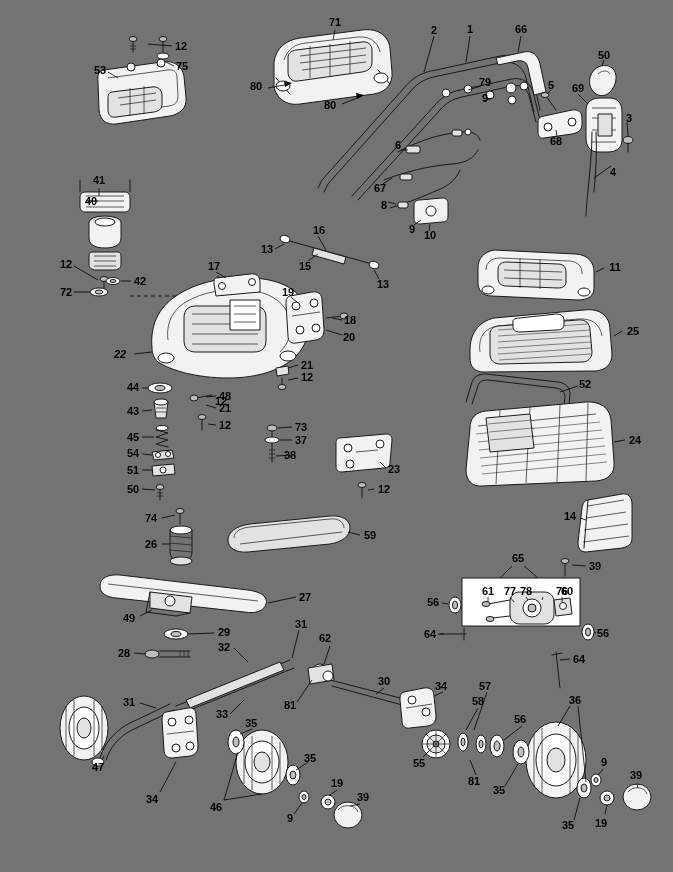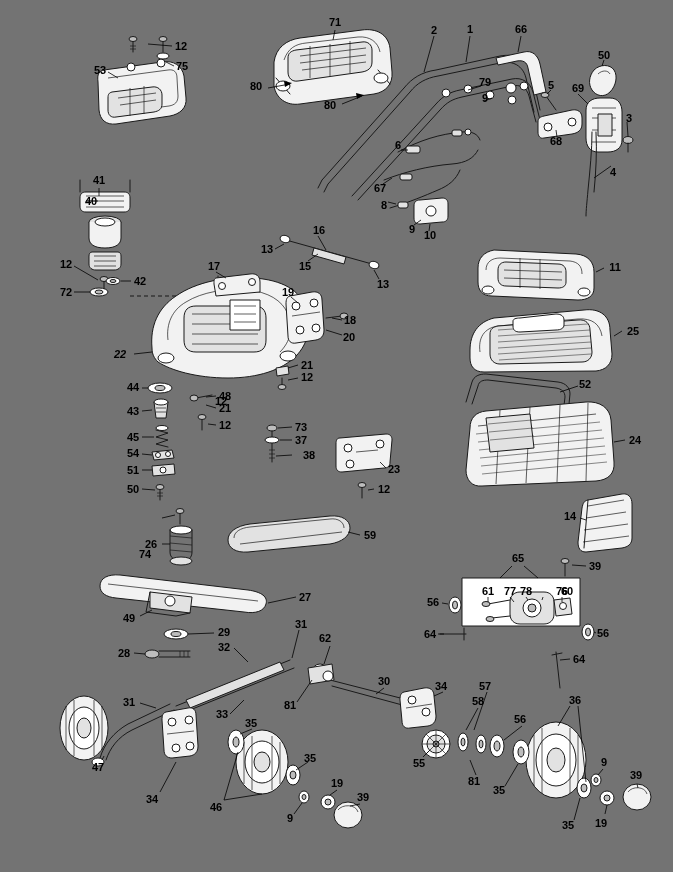--- a/index.html
+++ b/index.html
@@ -699,28 +699,28 @@
       <div class="callout" style="left: 585px; top: 384px;">52</div>
       <div class="callout" style="left: 133px; top: 387px;">44</div>
       <div class="callout" style="left: 225px; top: 396px;">48</div>
       <div class="callout" style="left: 133px; top: 411px;">43</div>
       <div class="callout" style="left: 225px; top: 408px;">21</div>
       <div class="callout" style="left: 225px; top: 425px;">12</div>
       <div class="callout" style="left: 301px; top: 427px;">73</div>
       <div class="callout" style="left: 301px; top: 440px;">37</div>
       <div class="callout" style="left: 133px; top: 437px;">45</div>
       <div class="callout" style="left: 635px; top: 440px;">24</div>
-      <div class="callout" style="left: 309px; top: 455px;">38</div>
+      <div class="callout" style="left: 290px; top: 455px;">38</div>
       <div class="callout" style="left: 133px; top: 453px;">54</div>
       <div class="callout" style="left: 133px; top: 470px;">51</div>
       <div class="callout" style="left: 394px; top: 469px;">23</div>
       <div class="callout" style="left: 133px; top: 489px;">50</div>
       <div class="callout" style="left: 384px; top: 489px;">12</div>
       <div class="callout" style="left: 570px; top: 516px;">14</div>
-      <div class="callout" style="left: 145px; top: 518px; margin-top: 36px;">74</div>
+      <div class="callout" style="left: 151px; top: 518px;">74</div>
       <div class="callout" style="left: 151px; top: 544px;">26</div>
       <div class="callout" style="left: 370px; top: 535px;">59</div>
       <div class="callout" style="left: 518px; top: 558px;">65</div>
       <div class="callout" style="left: 595px; top: 566px;">39</div>
       <div class="callout" style="left: 305px; top: 597px;">27</div>
       <div class="callout" style="left: 488px; top: 591px; text-align: center;">61</div>
       <div class="callout" style="left: 510px; top: 591px;">77</div>
       <div class="callout" style="left: 526px; top: 591px;">78</div>
       <div class="callout" style="left: 543px; top: 591px; margin-left: 24px;">60</div>
       <div class="callout" style="left: 562px; top: 591px;">76</div>

